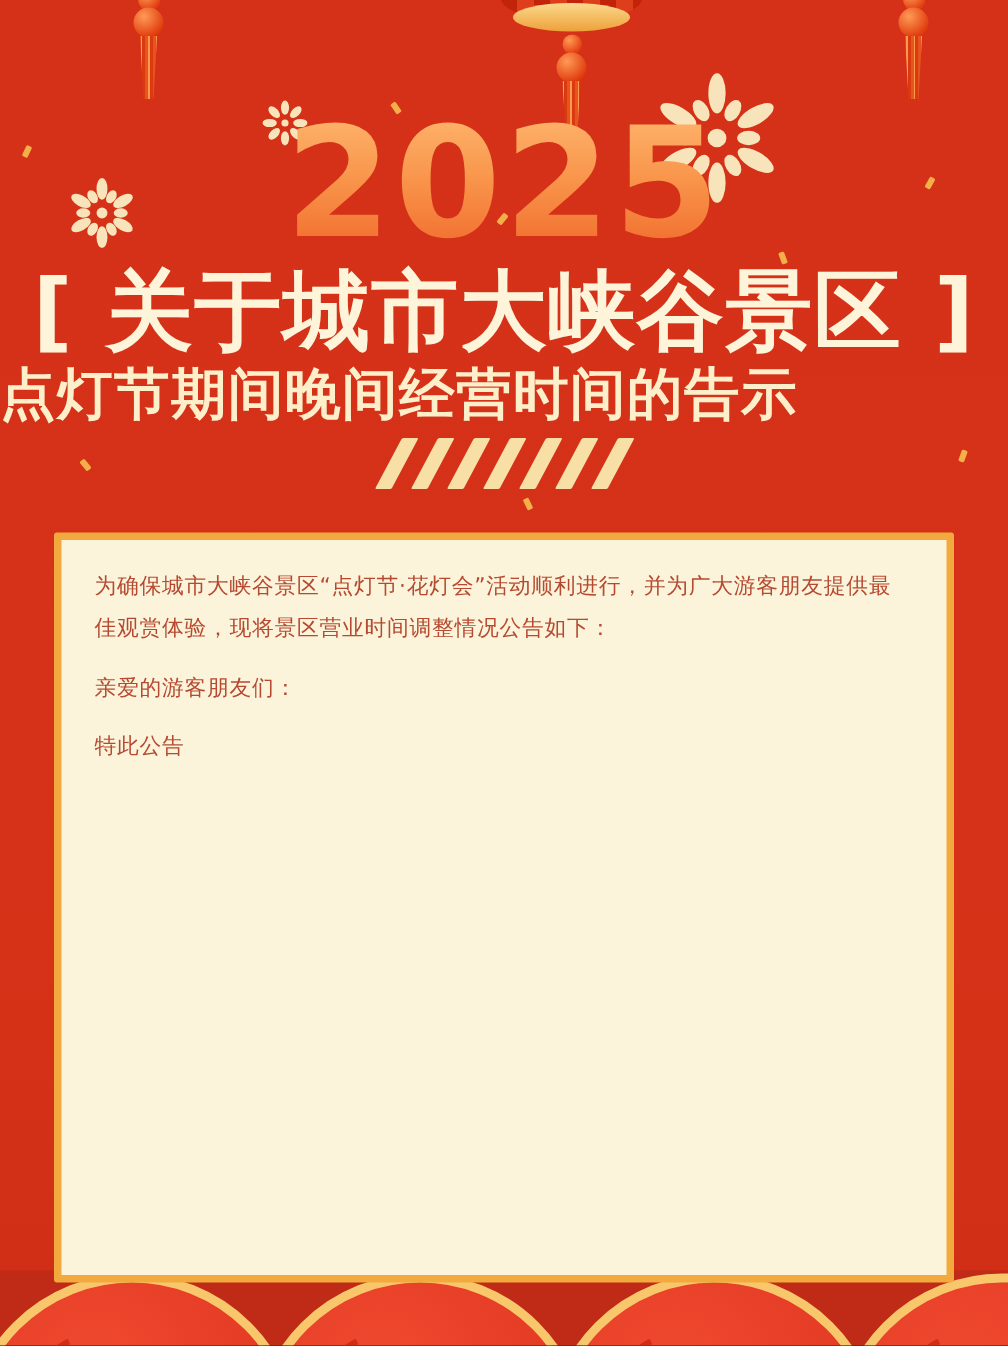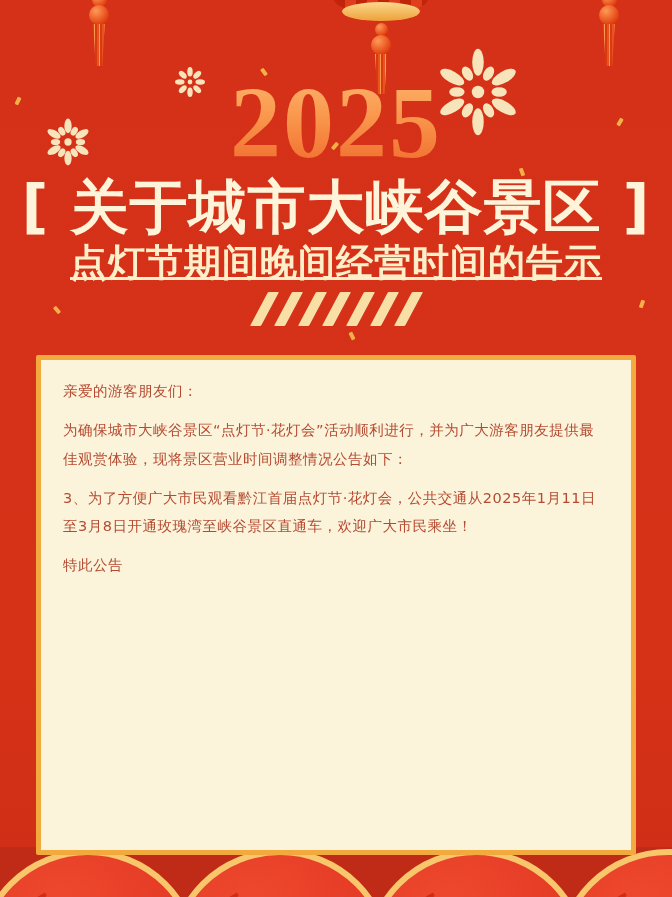--- a/index.html
+++ b/index.html
@@ -28,29 +28,29 @@
   .lantern .ball2{width:20px;height:20px;border-radius:50%;margin:-1px auto 0;
     background:radial-gradient(circle at 35% 30%,#ff9a55,#df3a0d 75%);}
   .lantern .fringe{width:16px;height:40px;margin:-1px auto 0;
     background:repeating-linear-gradient(90deg,#e8541f 0 2px,#ff9a4d 2px 3px,#d93a10 3px 5px);
     clip-path:polygon(12% 0,88% 0,72% 100%,28% 100%);}
   
   .fw{position:absolute;}
   .confetti{position:absolute;width:4px;height:8px;background:#f6be4e;opacity:.9;border-radius:1px;}
   
   .year{position:absolute;top:72px;left:0;width:100%;text-align:center;
-    font-size:102px;line-height:1;font-weight:800;letter-spacing:2px;color:#f8823a;font-family:Liberation Serif, serif;}
+    font-size:102px;line-height:1;font-weight:800;letter-spacing:2px;color:#f8823a;}
   @supports ((-webkit-background-clip:text) or (background-clip:text)){
     .year{background:linear-gradient(180deg,#ffb66e 0%,#f9964c 45%,#f0672a 100%);
       -webkit-background-clip:text;background-clip:text;color:transparent;}
   }
   .main-title{position:absolute;top:176px;left:0;width:100%;text-align:center;
     font-size:58px;line-height:1.1;font-weight:700;color:#fdf4d9;letter-spacing:1px;}
-  .sub-title{position:absolute;top:243px;left:0;width:100%;text-align:center;
-    font-size:37px;line-height:1.1;font-weight:800;color:#fcefc9;letter-spacing:1px;text-decoration:underline;}
+  .sub-title{position:absolute;top:243px;left:0;width:100%;
+    font-size:37px;line-height:1.1;font-weight:800;color:#fcefc9;letter-spacing:1px;}
   .slashes{position:absolute;top:292px;left:0;width:100%;height:34px;
     display:flex;justify-content:center;gap:13px;}
   .slash{width:11px;height:34px;background:#f7dfa6;transform:skewX(-28deg);border-radius:1px;}
   
   .notice-box{position:absolute;left:36px;top:355px;width:600px;height:500px;z-index:3;
     box-sizing:border-box;background:#fbf4db;border:5px solid #f2a93d;border-radius:2px;
     padding:17px 22px;color:#b54a31;font-size:14.5px;line-height:1.95;letter-spacing:.5px;}
   .notice-box p{margin:0 0 11px 0;}
   .bold-red{font-weight:700;color:#ad150e;}
   .hl{background:#a50f0f;color:#fcf3d8;font-weight:700;padding:2px 5px;
@@ -157,23 +157,22 @@
     <div class="slash"></div>
       <div class="slash"></div>
       <div class="slash"></div>
     <div class="slash"></div>
       <div class="slash"></div>
       <div class="slash"></div>
     <div class="slash"></div>
   </div>
 
   <div class="notice-box">
+    <p>为确保城市大峡谷景区“点灯节·花灯会”活动顺利进行，并为广大游客朋友提供最佳观赏体验，现将景区营业时间调整情况公告如下：</p>
     <p>亲爱的游客朋友们：</p>
-    <p>为确保城市大峡谷景区“点灯节·花灯会”活动顺利进行，并为广大游客朋友提供最佳观赏体验，现将景区营业时间调整情况公告如下：</p>
-    <p>3、为了方便广大市民观看黔江首届点灯节·花灯会，公共交通从2025年1月11日至3月8日开通玫瑰湾至峡谷景区直通车，欢迎广大市民乘坐！</p>
     <p>特此公告</p>
   </div>
 
   <div class="bottom-strip"></div>
   <div class="scallop s1"></div>
   <div class="scallop s2"></div>
   <div class="scallop s3"></div>
   <div class="scallop s4"></div>
 
 </div>

